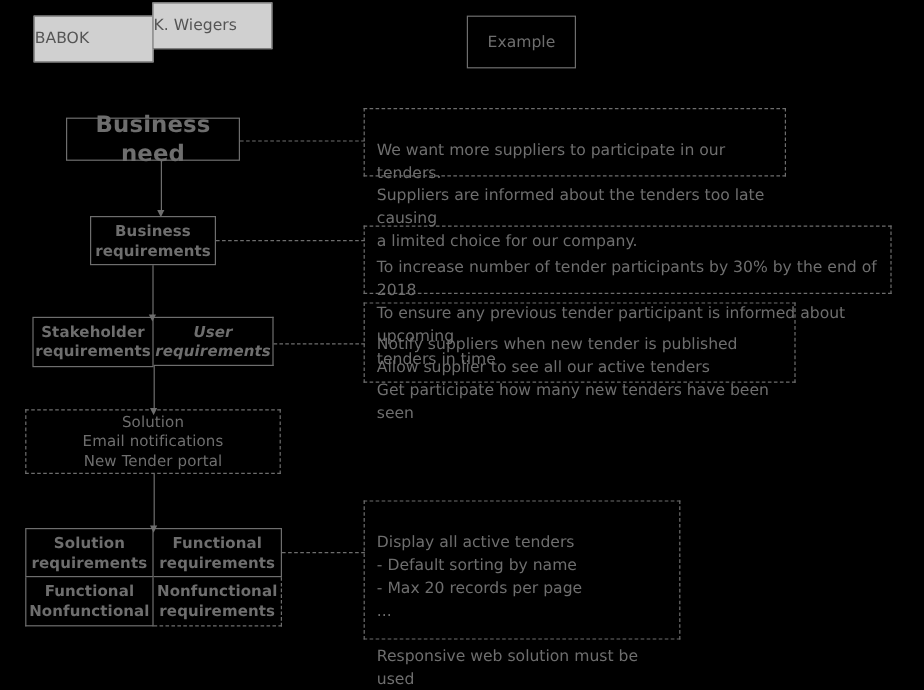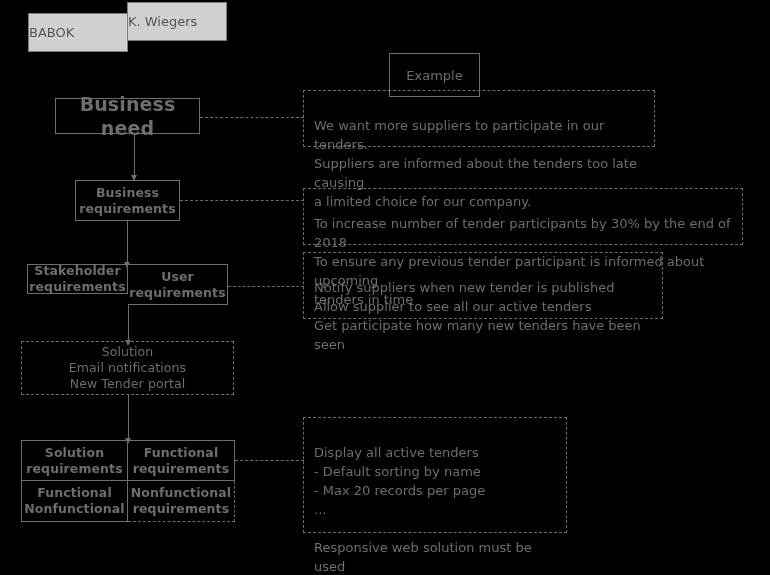--- a/index.html
+++ b/index.html
@@ -105,21 +105,21 @@
 
 <div id="canvas">
 
   <div class="tab" style="left:28px; top:13px; width:100px; height:39px;">
     <span>BABOK</span>
   </div>
   <div class="tab" style="left:127px; top:2px; width:100px; height:39px;">
     <span>K. Wiegers</span>
   </div>
 
-  <div class="example-head" style="left:389px; top:13px; width:91px; height:44px;margin-top:40px;">
+  <div class="example-head" style="left:389px; top:13px; width:91px; height:44px;">
     <span>Example</span>
   </div>
 
   <div class="box solid t-big" style="left:55px; top:98px; width:145px; height:36px;">
     <span style="white-space:pre-line;">Business need</span>
   </div>
 
   <div class="panel" style="left:303px; top:90px; width:352px; height:57px;">
     <span>We want more suppliers to participate in our tenders.
 Suppliers are informed about the tenders too late causing
@@ -140,26 +140,26 @@
     <span>To increase number of tender participants by 30% by the end of 2018
 To ensure any previous tender participant is informed about upcoming
 tenders in time</span>
   </div>
 
   <div class="h-dash" style="left:180px; top:200px; width:124px;"></div>
 
   <div class="v-line" style="left:127px; top:221px; height:42px;"></div>
   <div class="arrow-head" style="left:124px; top:262px;"></div>
 
-  <div class="box solid t-mid" style="left:27px; top:264px; width:101px; height:30px;">
+  <div class="box solid t-mid" style="left:27px; top:264px; width:101px; height:42px;">
     <span style="white-space:pre-line;">Stakeholder
 requirements</span>
   </div>
   <div class="box solid t-mid no-left" style="left:128px; top:264px; width:100px; height:41px;">
-    <span style="white-space:pre-line;">User
+    <span style="white-space:pre-line;font-style:italic;">User
 requirements</span>
   </div>
 
   <div class="panel" style="left:303px; top:252px; width:360px; height:67px;">
     <span>Notify suppliers when new tender is published
 Allow supplier to see all our active tenders
 Get participate how many new tenders have been seen</span>
   </div>
 
   <div class="h-dash" style="left:228px; top:286px; width:76px;"></div>

